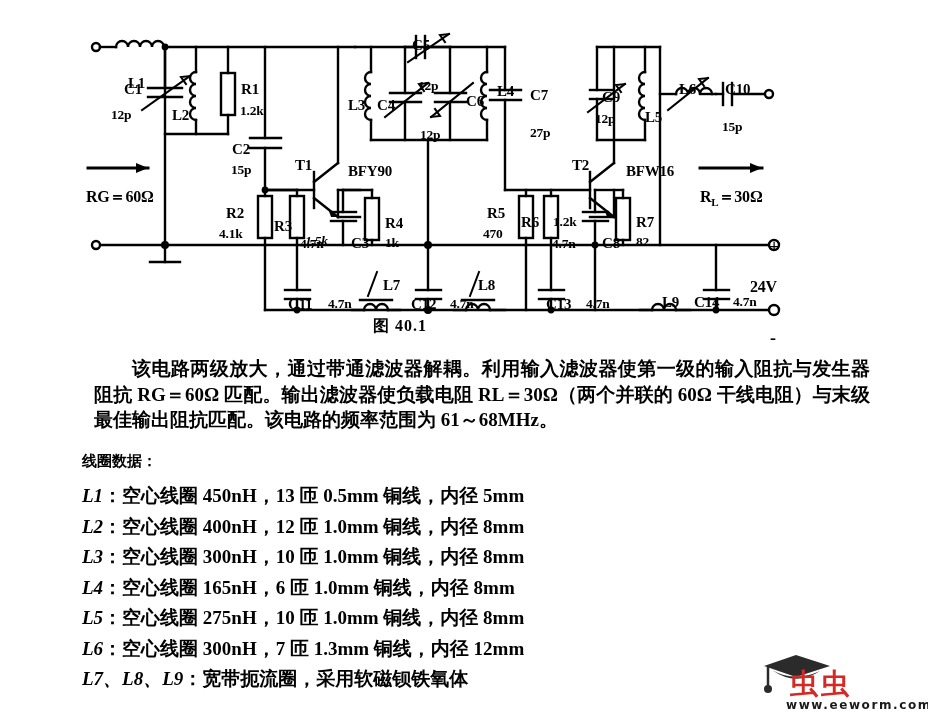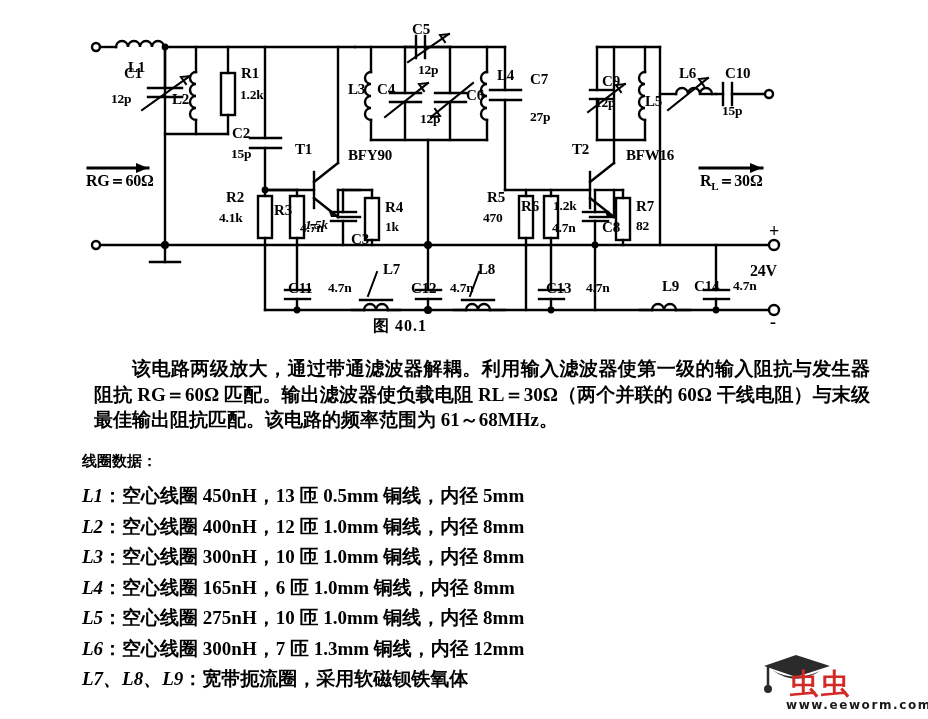--- a/index.html
+++ b/index.html
@@ -26,20 +26,21 @@
   #schematic svg { display: block; }
   .lbl {
     position: absolute;
     font-family: "Liberation Serif", "DejaVu Serif", serif;
     font-weight: bold;
     font-size: 15px;
     line-height: 1.05;
     white-space: nowrap;
     color: #000;
     letter-spacing: -0.2px;
+    margin-top: 16px;
   }
   .lbl.sm { font-size: 13.5px; }
   
   .caption {
     position: absolute;
     left: 0; top: 316px;
     width: 800px;
     text-align: center;
     font-size: 16px;
     font-weight: bold;
@@ -364,38 +365,38 @@
 
     <div class="lbl" style="left:232px;top:126px;">C2</div>
     <div class="lbl sm" style="left:231px;top:147px;">15p</div>
 
     <div class="lbl" style="left:226px;top:190px;">R2</div>
     <div class="lbl sm" style="left:219px;top:211px;">4.1k</div>
 
     <div class="lbl" style="left:274px;top:203px;">R3</div>
     <div class="lbl sm" style="left:305px;top:218px;font-style:italic;">1.5k</div>
 
-    <div class="lbl" style="left:351px;top:232px;">C3</div>
+    <div class="lbl" style="left:351px;top:220px;">C3</div>
     <div class="lbl sm" style="left:300px;top:221px;">4.7n</div>
 
     <div class="lbl" style="left:385px;top:200px;">R4</div>
     <div class="lbl sm" style="left:385px;top:220px;">1k</div>
 
     <div class="lbl" style="left:295px;top:142px;">T1</div>
     <div class="lbl" style="left:348px;top:148px;">BFY90</div>
 
     <div class="lbl" style="left:348px;top:82px;">L3</div>
 
     <div class="lbl" style="left:377px;top:82px;">C4</div>
     <div class="lbl sm" style="left:420px;top:112px;">12p</div>
 
     <div class="lbl" style="left:412px;top:22px;">C5</div>
     <div class="lbl sm" style="left:418px;top:63px;">12p</div>
 
-    <div class="lbl" style="left:466px;top:88px;">C6</div>
+    <div class="lbl" style="left:466px;top:78px;">C6</div>
 
     <div class="lbl" style="left:497px;top:68px;">L4</div>
 
     <div class="lbl" style="left:530px;top:72px;">C7</div>
     <div class="lbl sm" style="left:530px;top:110px;">27p</div>
 
     <div class="lbl" style="left:487px;top:190px;">R5</div>
     <div class="lbl sm" style="left:483px;top:211px;">470</div>
 
     <div class="lbl" style="left:521px;top:199px;">R6</div>

